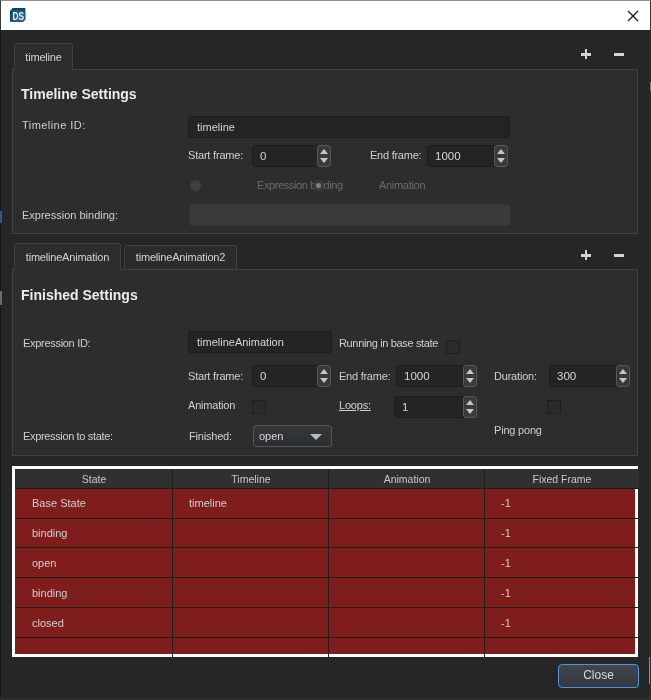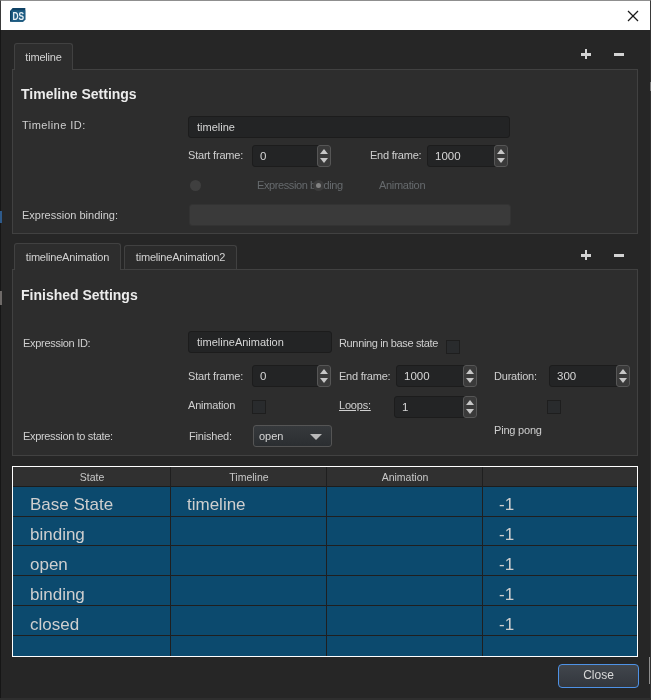--- a/index.html
+++ b/index.html
@@ -96,33 +96,33 @@
   color:#d6d6d6; font-size:11px; line-height:20px; padding-left:5px;
 }
 .combo .arr {
   position:absolute; right:9px; top:8px; width:0; height:0;
   border-left:6px solid transparent; border-right:6px solid transparent;
   border-top:6px solid #b9b9b9;
 }
 
 #tbl {
   position:absolute; left:12px; top:466px; width:626px; height:191px;
-  background:#0c4a6e; border:1px solid #ffffff;
+  background:#7f1d1d; border:3px solid #ffffff;
 }
 #tbl .thead {
   position:absolute; left:0; top:0; width:624px; height:20px;
   background:#303030; border-bottom:1px solid #1c1c1c;
 }
 #tbl .th {
   position:absolute; top:0; height:20px; line-height:20px; text-align:center;
   font-size:10.5px; color:#c8c8c8;
 }
 #tbl .vline { position:absolute; top:0; width:1px; height:189px; background:#1f1f1f; }
 #tbl .hline { position:absolute; left:0; width:624px; height:1px; background:#1f1f1f; }
-#tbl .cell { position:absolute; font-size:17px; color:#cfcfcf;padding-left:13px; }
+#tbl .cell { position:absolute; font-size:11px; color:#cfcfcf;padding-left:13px; }
 
 #closebtn {
   position:absolute; left:558px; top:664px; width:81px; height:24px;
   background:linear-gradient(#41464d,#33373d);
   border:1.5px solid #4e92e6; border-radius:4px;
   color:#d9d9d9; font-size:12px; text-align:center; line-height:21px;
 }
 </style>
 </head>
 <body>
@@ -228,20 +228,21 @@
 
 <div class="lbl" style="left:23px;top:430px;letter-spacing:-0.35px;">Expression to state:</div>
 <div class="lbl" style="left:189px;top:430px;">Finished:</div>
 <div class="combo" style="left:253px;top:425px;width:79px;">open<div class="arr"></div></div>
 
 <div id="tbl">
   <div class="thead"></div>
   <div class="th" style="left:0;width:158px;">State</div>
   <div class="th" style="left:158px;width:156px;">Timeline</div>
   <div class="th" style="left:314px;width:156px;">Animation</div>
+  <div class="th" style="left:470px;width:154px;">Fixed Frame</div>
   <div class="vline" style="left:157px;"></div>
   <div class="vline" style="left:313px;"></div>
   <div class="vline" style="left:469px;"></div>
   <div class="hline" style="top:49px;"></div>
   <div class="hline" style="top:78px;"></div>
   <div class="hline" style="top:108px;"></div>
   <div class="hline" style="top:138px;"></div>
   <div class="hline" style="top:168px;"></div>
   <div class="cell" style="left:4px;top:28px;">Base State</div>
   <div class="cell" style="left:161px;top:28px;">timeline</div>

